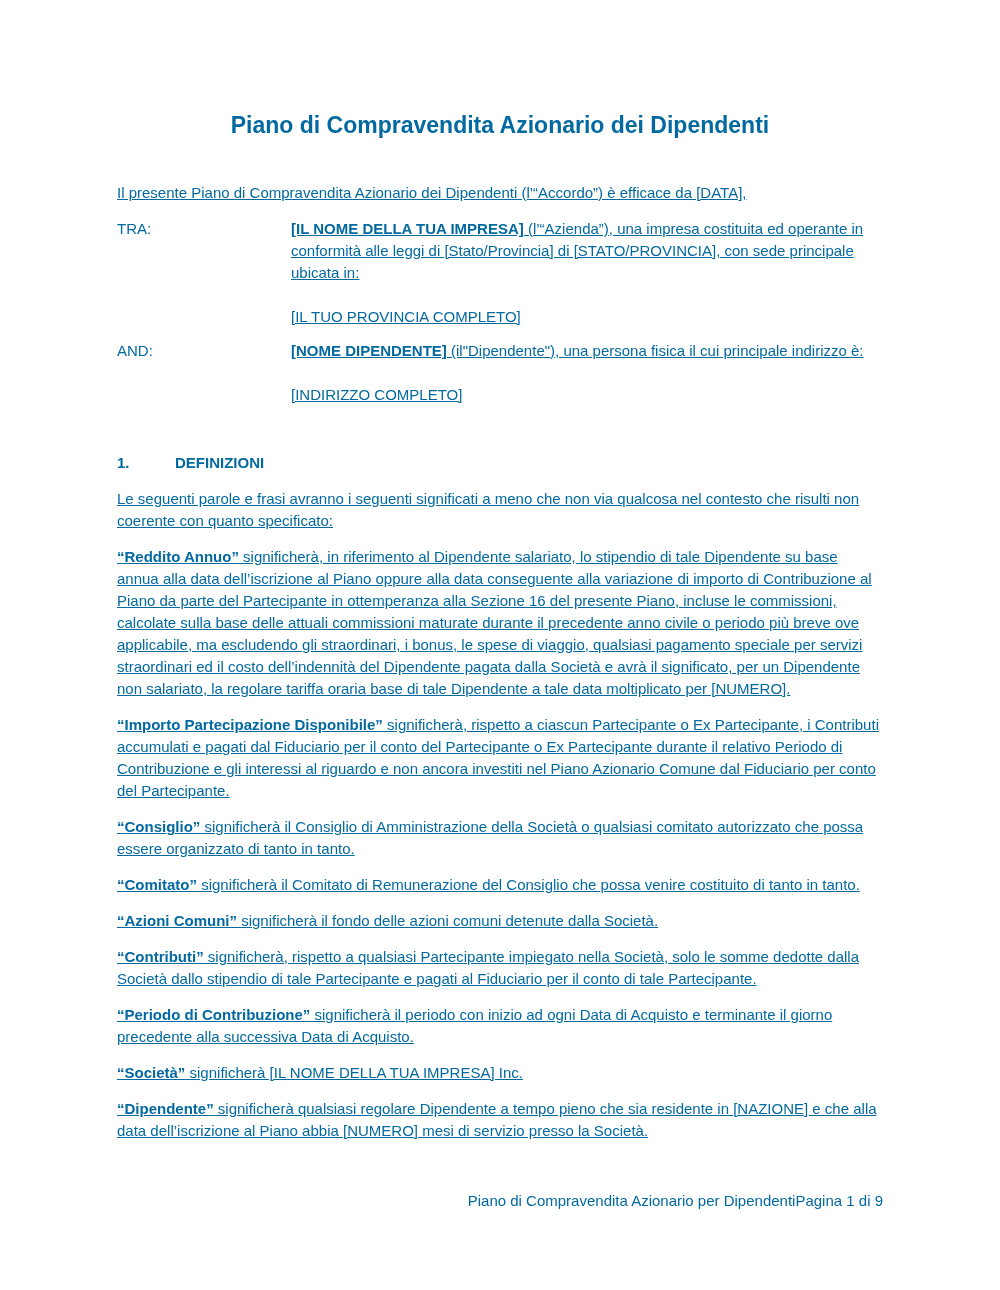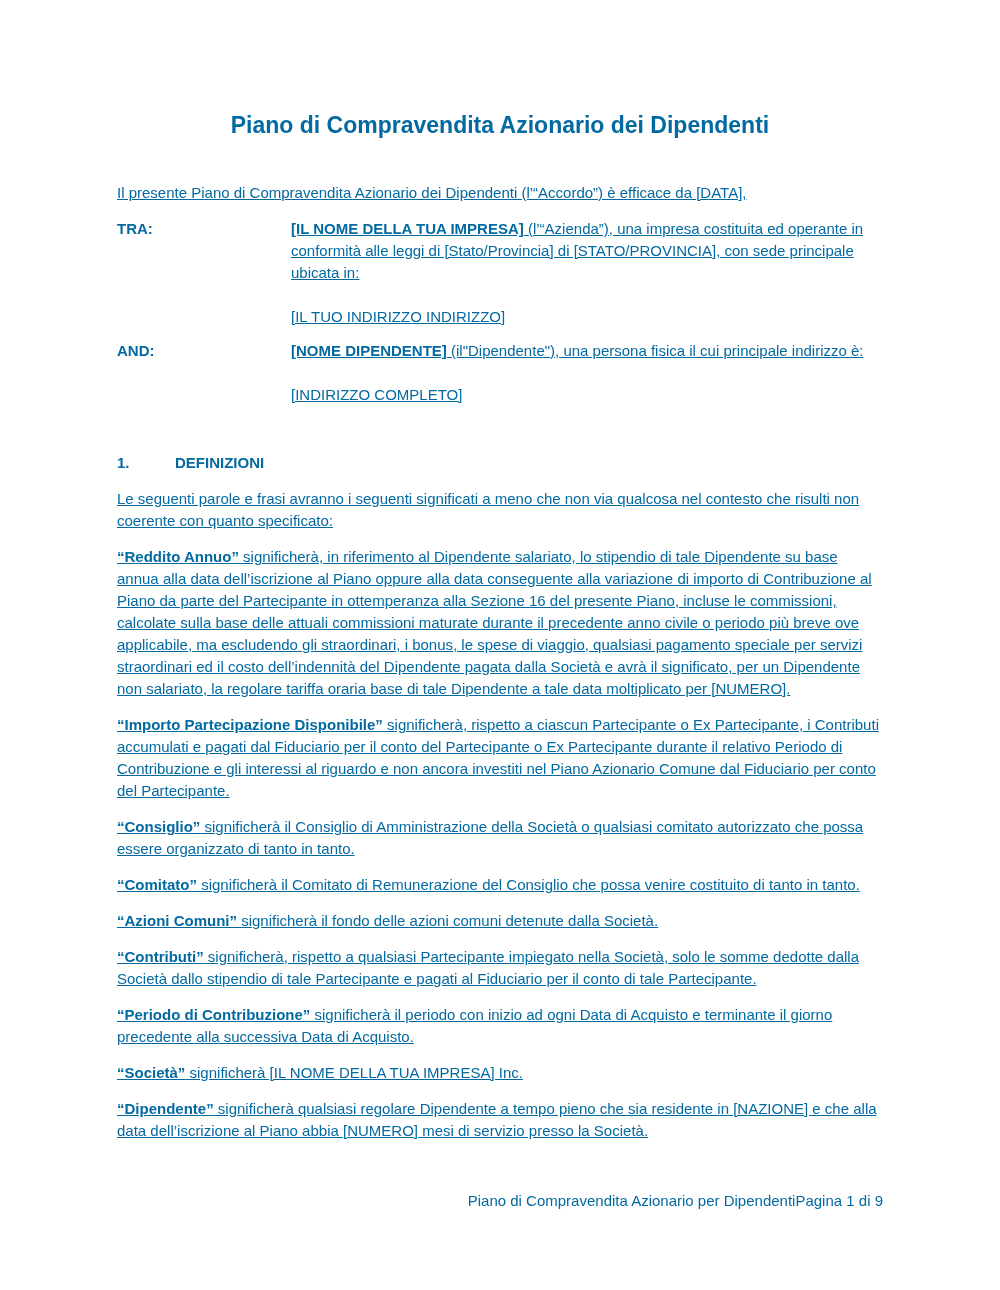--- a/index.html
+++ b/index.html
@@ -36,21 +36,21 @@
     margin: 0 0 14px 0;
     text-decoration: underline;
   }
   .party-row {
     display: flex;
     align-items: flex-start;
     margin: 0;
   }
   .party-label {
     flex: 0 0 174px;
-    font-weight: bold;
+    font-weight: normal;
   }
   .party-body {
     flex: 1 1 auto;
   }
   .party-body .para {
     margin-bottom: 12px;
   }
   .address {
     margin-top: 22px;
   }
@@ -81,21 +81,21 @@
   <div class="content">
 
     <h1 class="doc-title">Piano di Compravendita Azionario dei Dipendenti</h1>
 
     <p class="para">Il presente Piano di Compravendita Azionario dei Dipendenti (l’“Accordo”) è efficace da [DATA],</p>
 
     <div class="party-row">
       <div class="party-label">TRA:</div>
       <div class="party-body">
         <p class="para"><span class="bold">[IL NOME DELLA TUA IMPRESA]</span><span> (l’“Azienda”), una impresa costituita ed operante in conformità alle leggi di [Stato/Provincia] di [STATO/PROVINCIA], con sede principale ubicata in:</span></p>
-        <p class="para address">[IL TUO INDIRIZZO INDIRIZZO]</p>
+        <p class="para address">[IL TUO PROVINCIA COMPLETO]</p>
       </div>
     </div>
 
     <div class="party-row">
       <div class="party-label">AND:</div>
       <div class="party-body">
         <p class="para"><span class="bold">[NOME DIPENDENTE]</span><span> (il"Dipendente"), una persona fisica il cui principale indirizzo è:</span></p>
         <p class="para address">[INDIRIZZO COMPLETO]</p>
       </div>
     </div>

